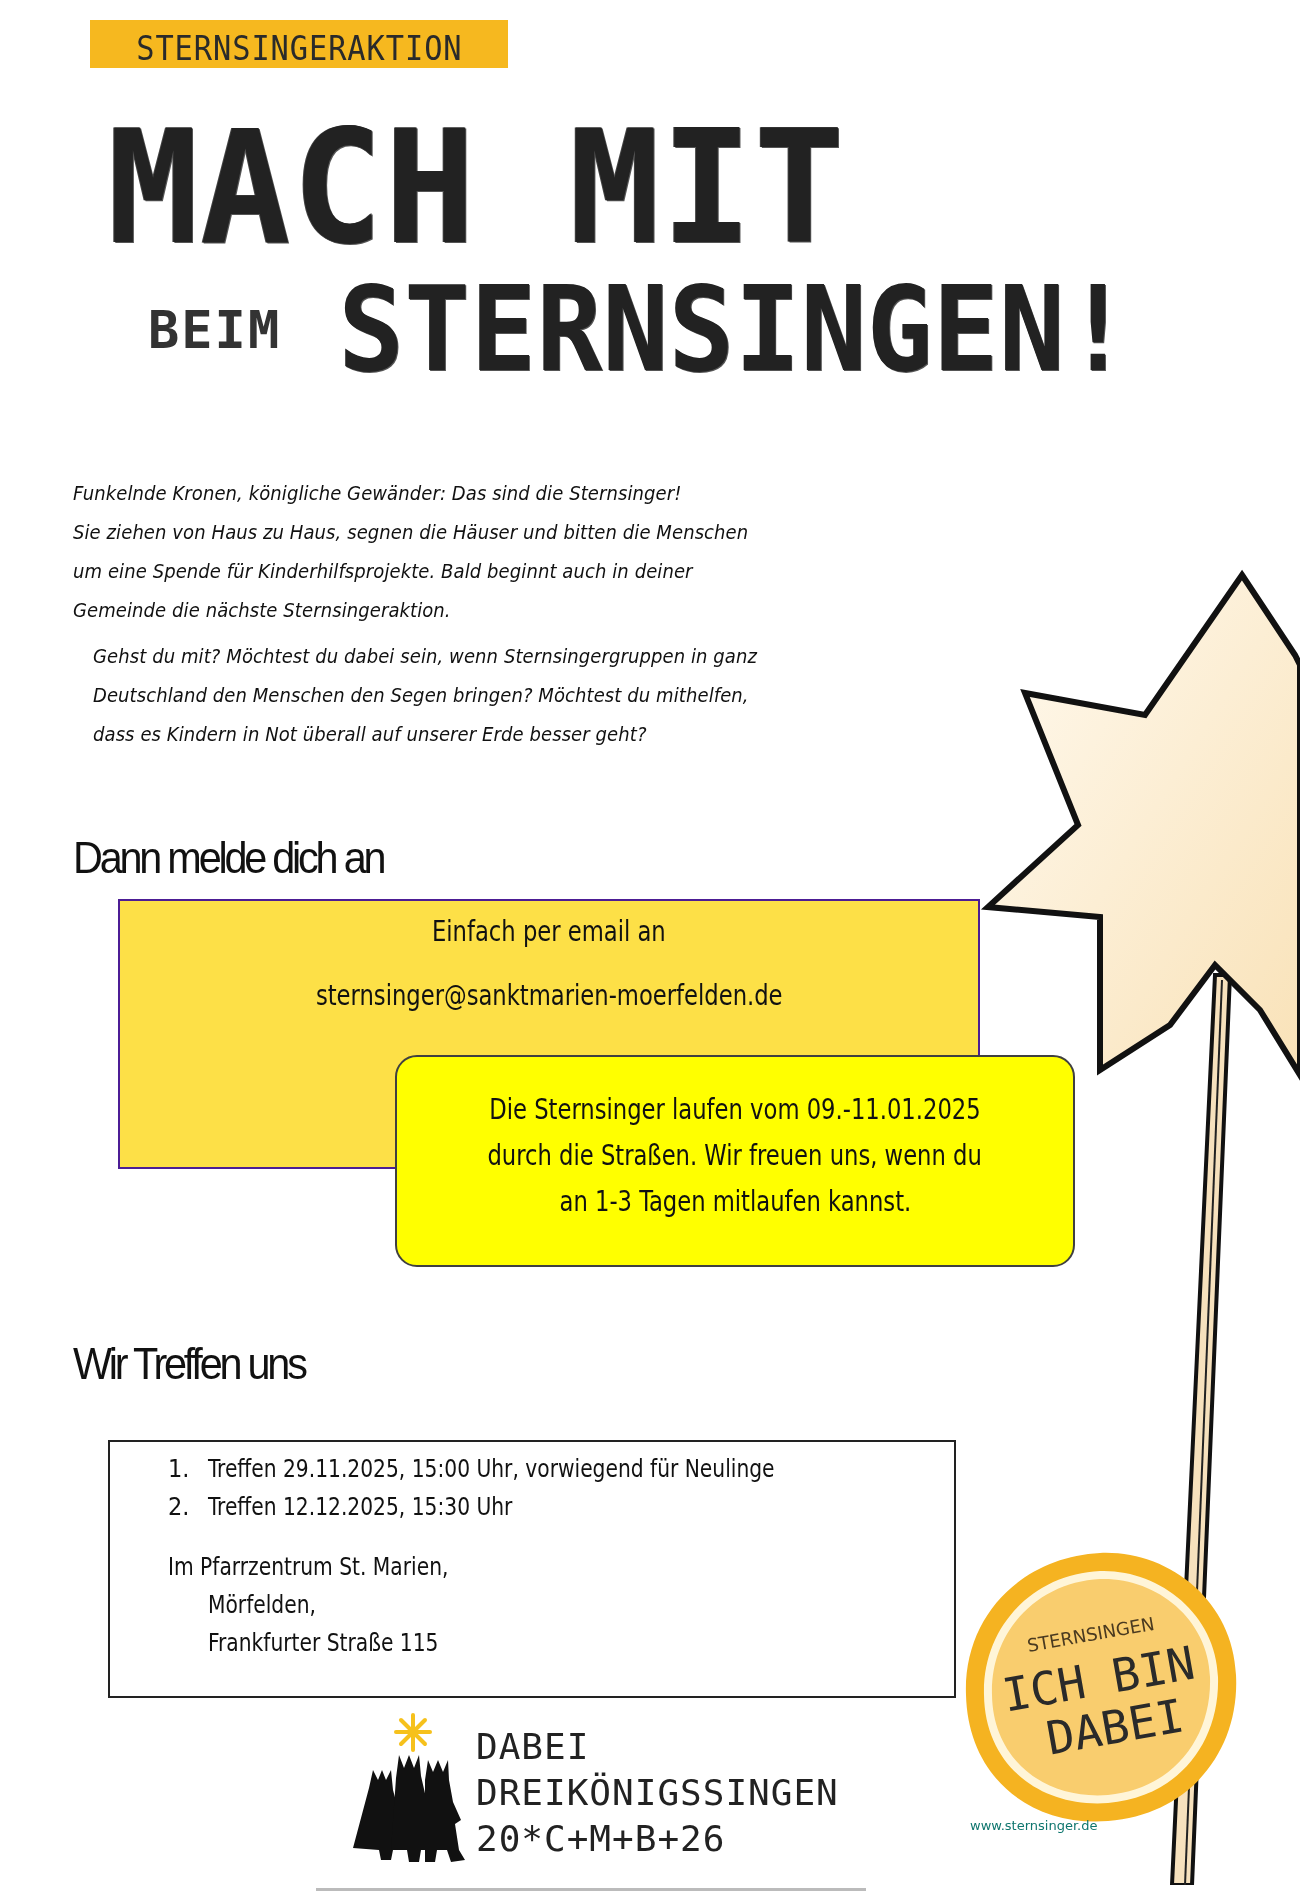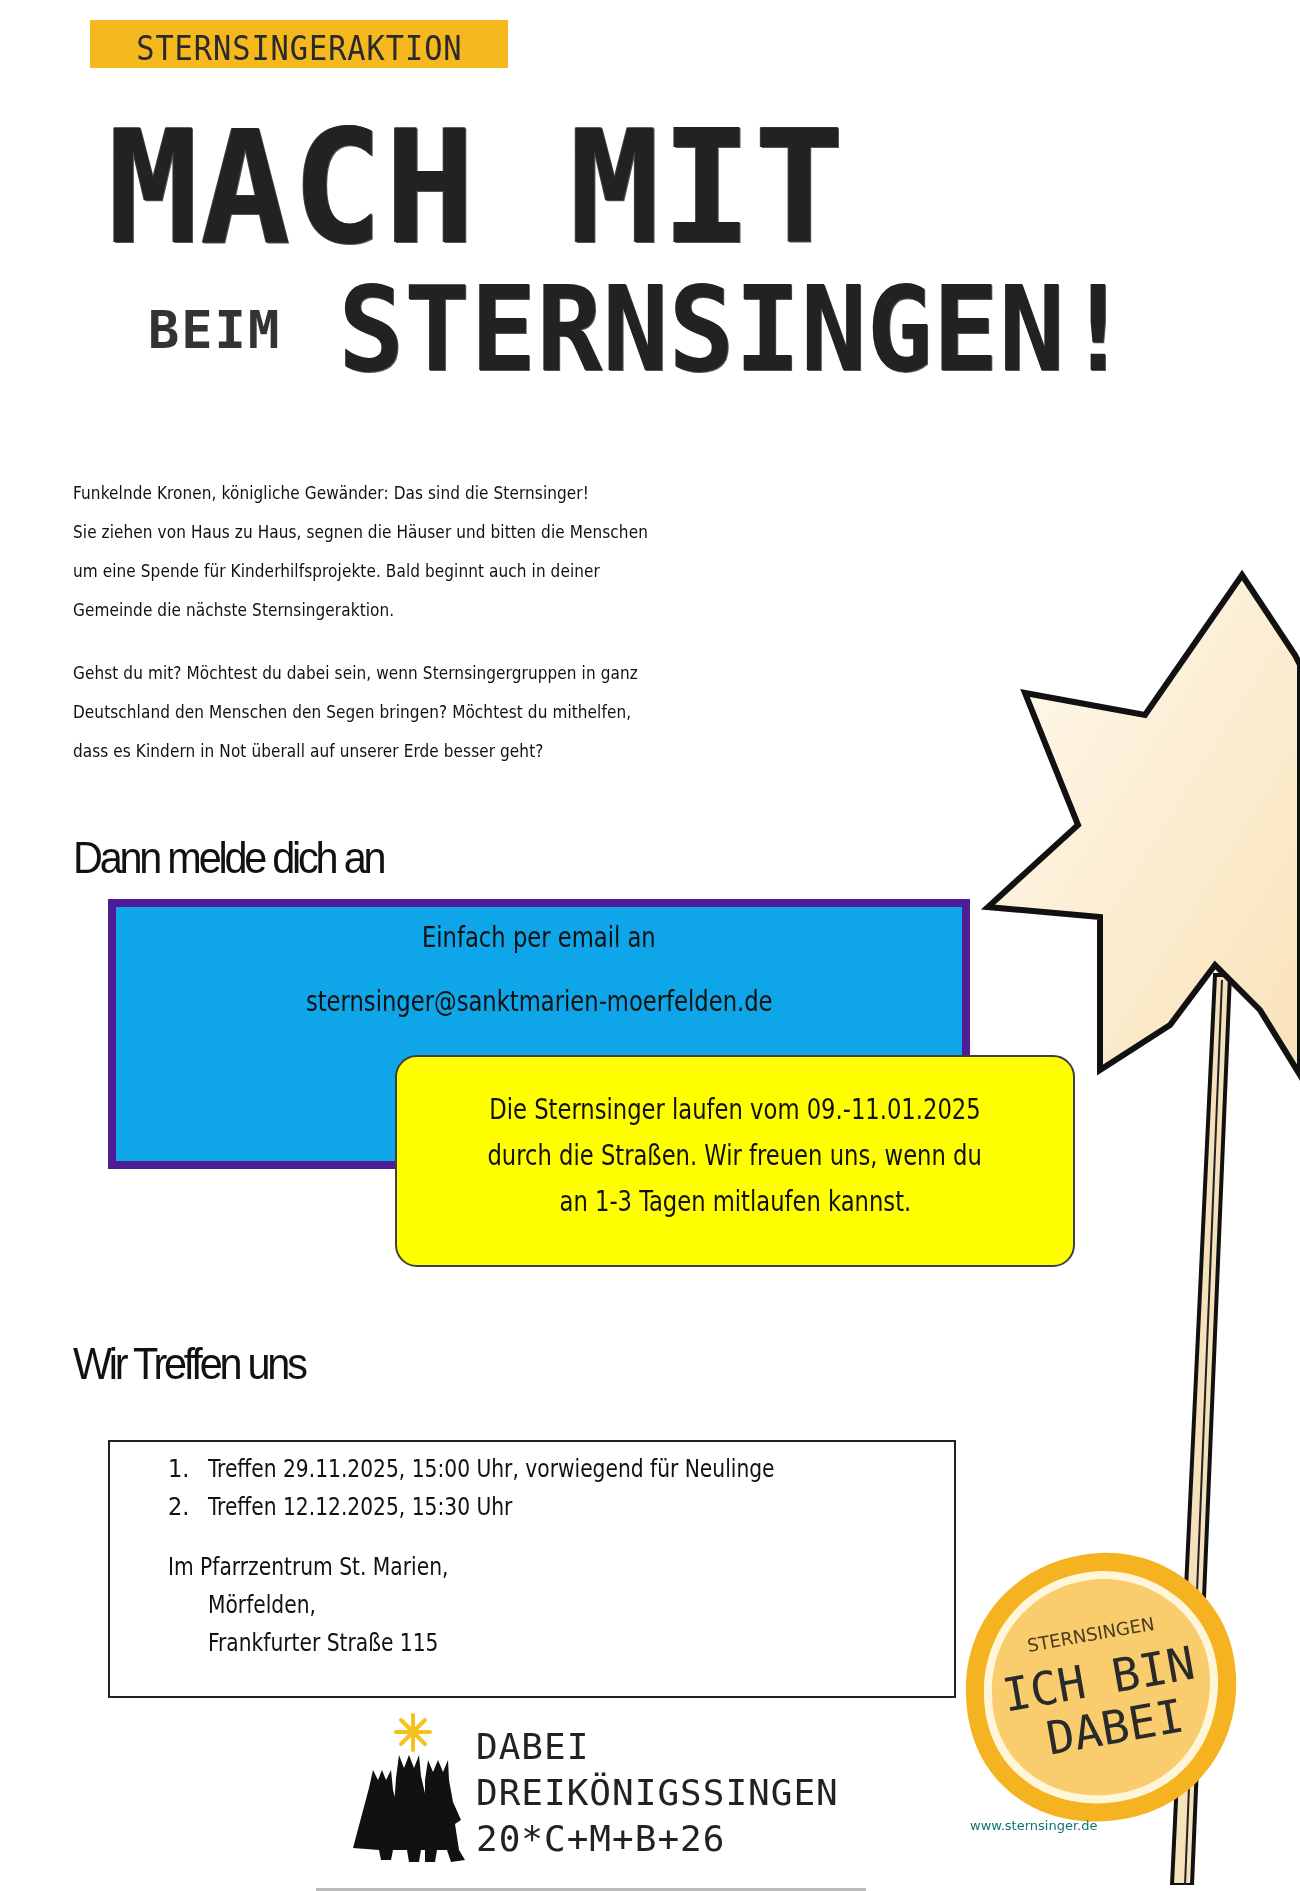--- a/index.html
+++ b/index.html
@@ -6,26 +6,26 @@
   body { width:1300px; height:1891px; position:relative; overflow:hidden; font-family:"DejaVu Sans Condensed","DejaVu Sans",sans-serif; color:#111; }
   .abs { position:absolute; }
 
   .tag-banner { left:90px; top:20px; width:418px; height:48px; background:#f6b81f; display:flex; align-items:flex-end; justify-content:center; }
   .tag-banner span { font-family:"DejaVu Sans Mono", monospace; font-size:33px; letter-spacing:1px; color:#2a2a2a; transform:scaleX(0.92); }
 
   .headline-1 { left:108px; top:112px; font-family:"DejaVu Sans Mono", monospace; font-size:150px; line-height:1; letter-spacing:2px; color:#222; transform:scaleY(1.05); font-weight:bold; text-shadow:1px 1px 0 #555, -1px 0 0 #444; }
   .headline-2a { left:148px; top:300px; font-family:"DejaVu Sans Mono", monospace; font-size:52px; color:#333; letter-spacing:2px;font-weight:bold; }
   .headline-2b { left:338px; top:270px; font-family:"DejaVu Sans Mono", monospace; font-size:118px; line-height:1; color:#222; letter-spacing:0px; font-weight:bold; text-shadow:1px 1px 0 #555; transform:scaleX(0.93); transform-origin:left top; }
 
-  .para { left:73px; font-size:17px; line-height:39px; color:#111; font-family:"DejaVu Sans","Liberation Sans",sans-serif; letter-spacing:0.1px; }
+  .para { left:73px; font-size:20px; line-height:39px; color:#111; font-family:"DejaVu Sans","Liberation Sans",sans-serif; letter-spacing:0.1px;font-style:italic; }
   .para div { white-space:nowrap; transform:scaleX(0.9); transform-origin:left; }
 
   .section-heading { left:73px; font-family:"Liberation Sans", sans-serif; font-size:45px; letter-spacing:-3.5px; color:#111; transform:scaleX(0.92); transform-origin:left; }
 
-  .email-box { left:108px; top:899px; width:862px; height:270px; background:#0ea5e9; border:8px solid #4c1d95; box-sizing:border-box; }
+  .email-box { left:118px; top:899px; width:862px; height:270px; background:#fde047; border:2px solid #4c1d95; box-sizing:border-box; }
   .email-box .line { position:absolute; left:0; width:100%; text-align:center; font-size:28px; }
   .email-box .line span { display:inline-block; transform:scaleX(0.9); }
 
   .date-box { left:395px; top:1055px; width:680px; height:212px; background:#ffff00; border:2px solid #404040; border-radius:22px; box-sizing:border-box; text-align:center; padding-top:30px; font-size:28px; line-height:46px; }
   .date-box div span { display:inline-block; transform:scaleX(0.9); }
 
   .meet-box { left:108px; top:1440px; width:848px; height:258px; border:2px solid #222; box-sizing:border-box; font-size:25px; }
   .meet-box .row { position:absolute; white-space:nowrap; }
   .meet-box .row span { display:inline-block; transform:scaleX(0.9); transform-origin:left; }
 
@@ -61,21 +61,21 @@
 <div class="abs headline-2a">BEIM</div>
 <div class="abs headline-2b">STERNSINGEN!</div>
 
 <div class="abs para" style="top:474px;">
   <div>Funkelnde Kronen, königliche Gewänder: Das sind die Sternsinger!</div>
   <div>Sie ziehen von Haus zu Haus, segnen die Häuser und bitten die Menschen</div>
   <div>um eine Spende für Kinderhilfsprojekte. Bald beginnt auch in deiner</div>
   <div>Gemeinde die nächste Sternsingeraktion.</div>
 </div>
 
-<div class="abs para" style="top:654px;">
+<div class="abs para" style="top:637px;margin-left:20px;">
   <div>Gehst du mit? Möchtest du dabei sein, wenn Sternsingergruppen in ganz</div>
   <div>Deutschland den Menschen den Segen bringen? Möchtest du mithelfen,</div>
   <div>dass es Kindern in Not überall auf unserer Erde besser geht?</div>
 </div>
 
 <div class="abs section-heading" style="top:832px;">Dann melde dich an</div>
 
 <div class="abs email-box">
   <div class="line" style="top:14px;"><span>Einfach per email an</span></div>
   <div class="line" style="top:78px;text-decoration:underline;"><span>sternsinger@sanktmarien-moerfelden.de</span></div>

